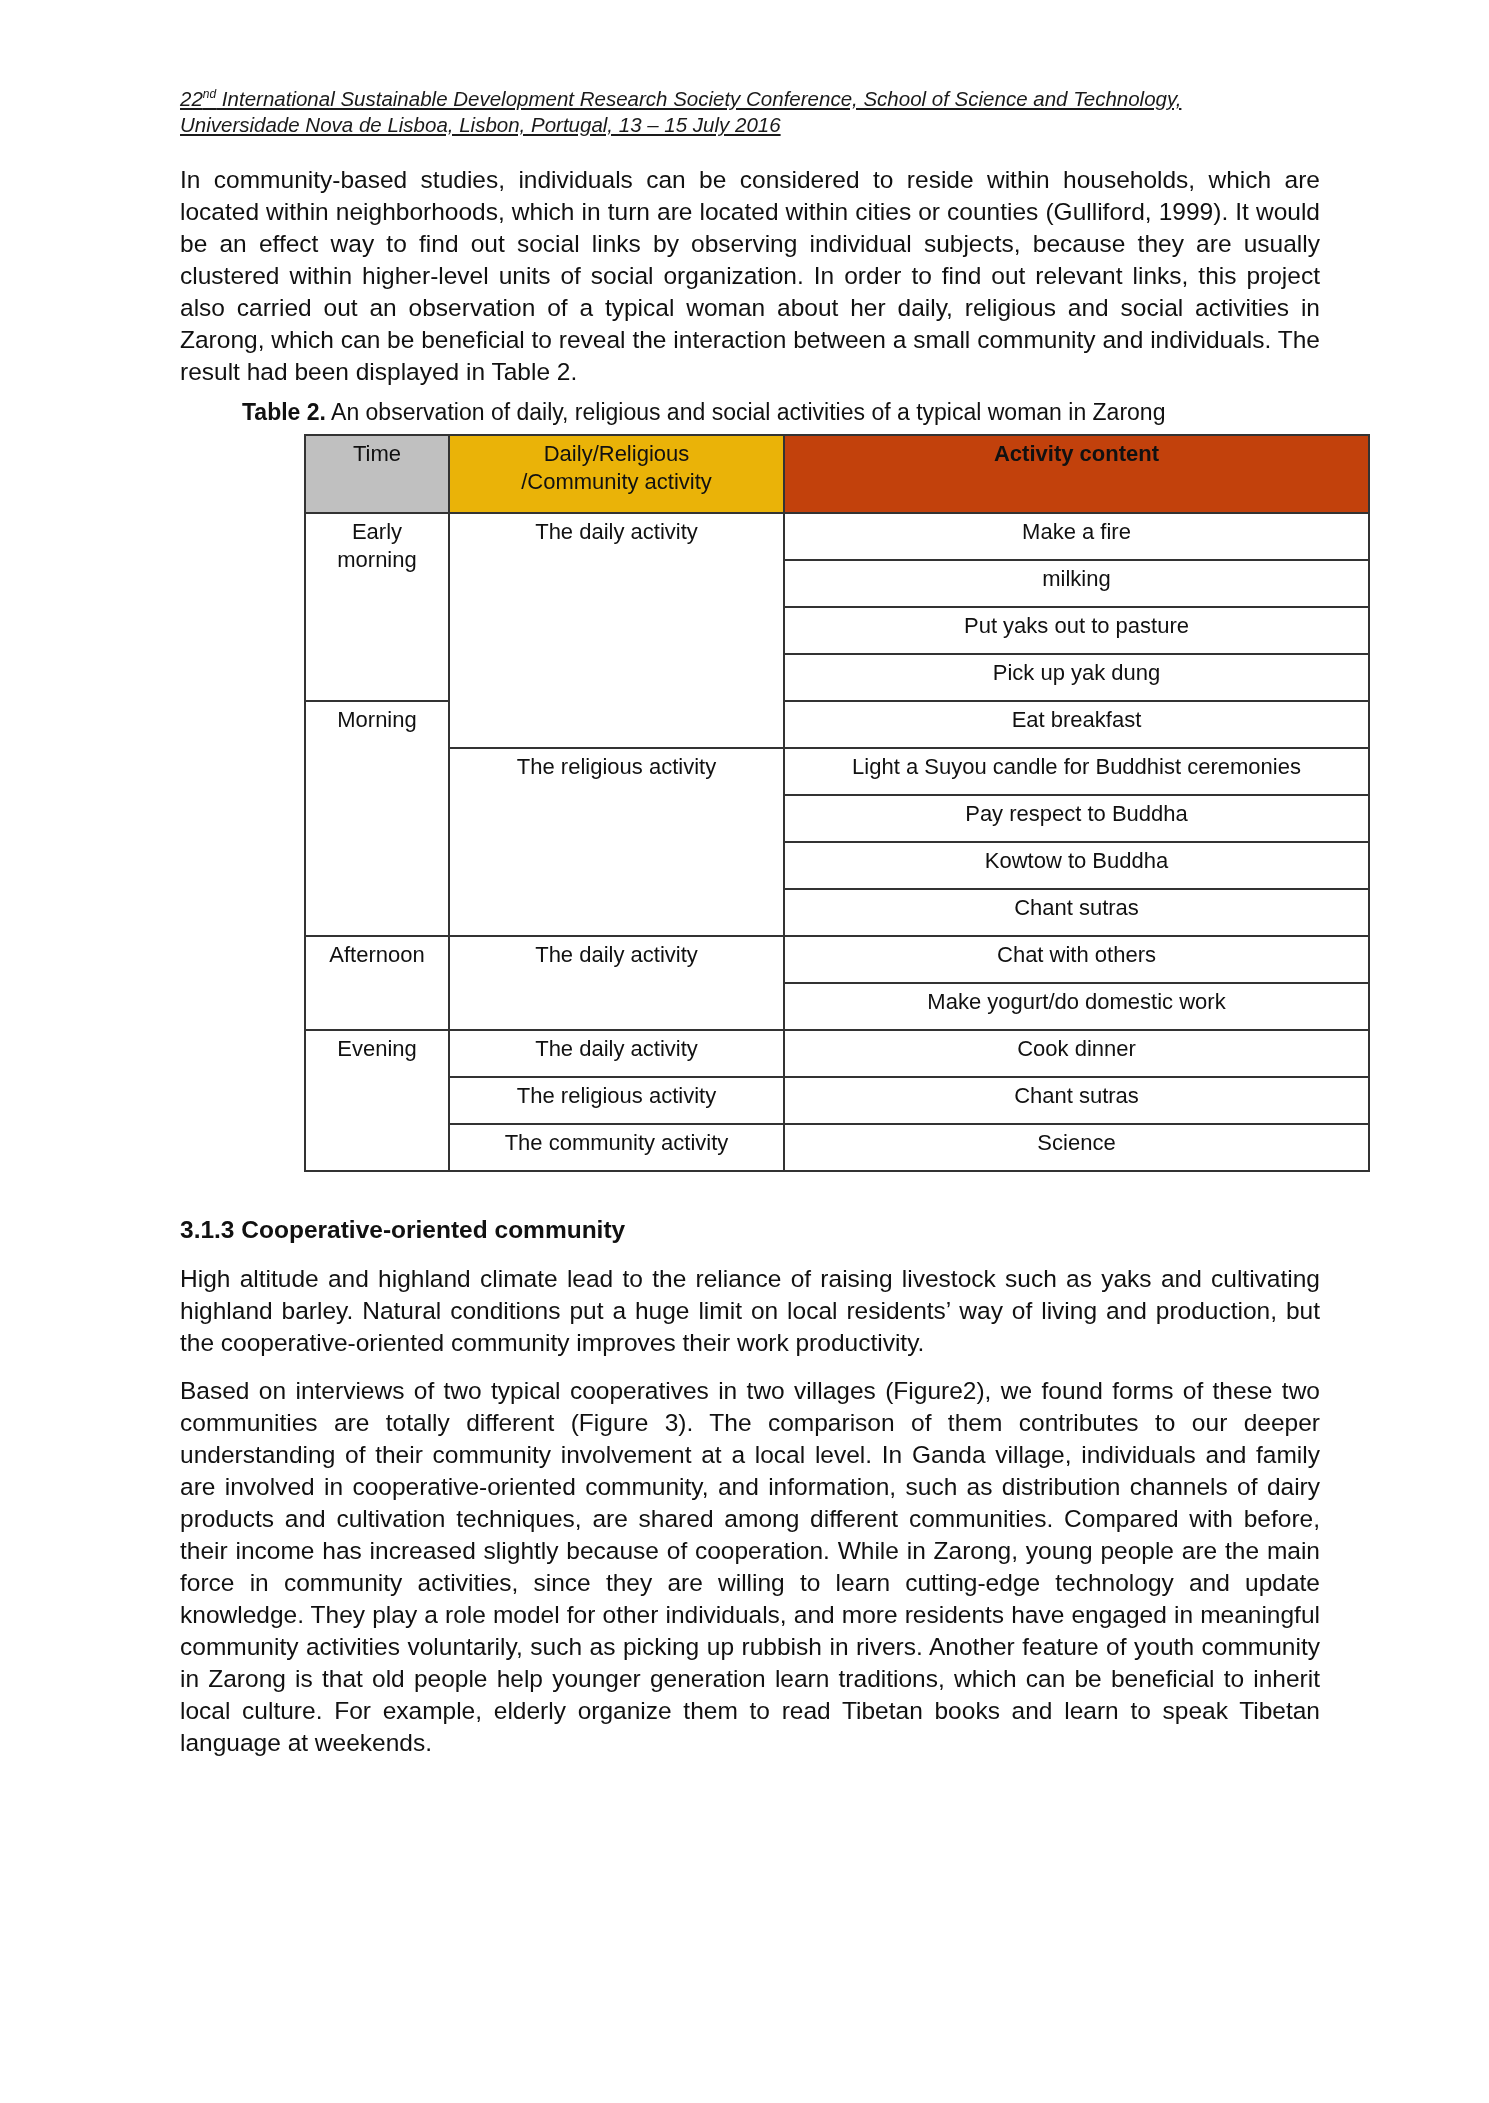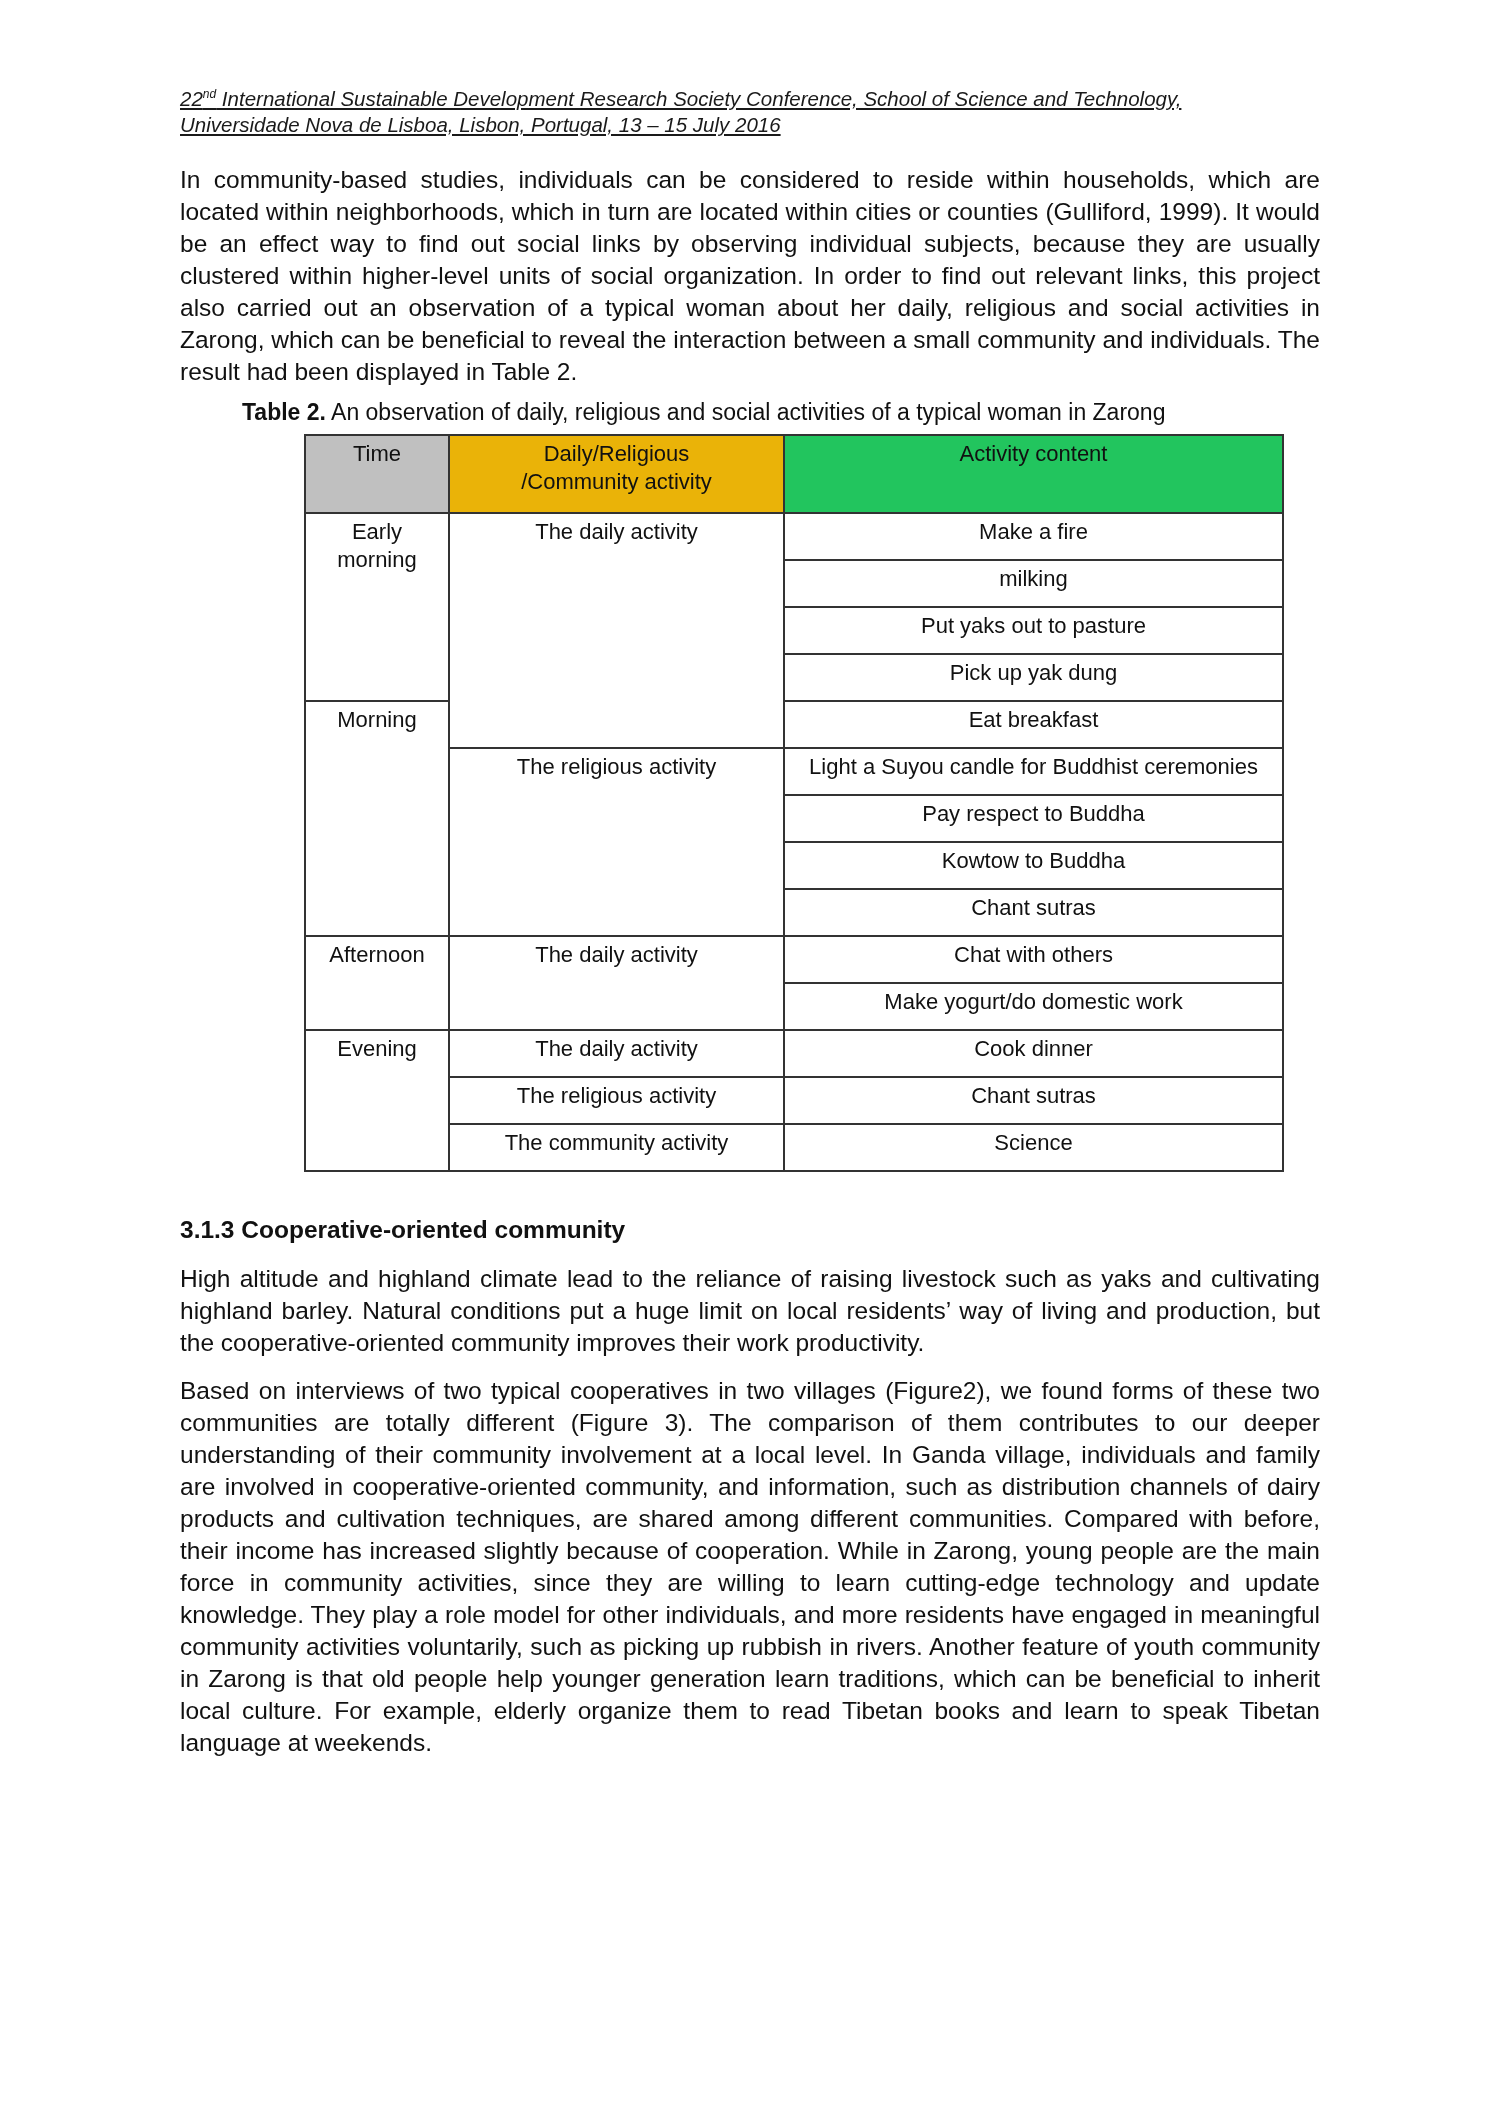--- a/index.html
+++ b/index.html
@@ -4,21 +4,21 @@
 <style>
   html, body { margin: 0; padding: 0; background: #ffffff; }
   body { width: 1489px; height: 2103px; position: relative; overflow: hidden; color: #111; font-family: "Liberation Sans", sans-serif; }
   .page { position: absolute; left: 180px; top: 86px; width: 1140px; }
   .header { font-style: italic; font-size: 20.5px; line-height: 26px; color: #1a1a1a; margin: 0; text-decoration: underline; }
   .header sup { font-size: 12px; vertical-align: 8px; line-height: 0; }
   p.body { font-size: 24.5px; line-height: 32px; text-align: justify; margin: 0; }
   #p1 { margin-top: 26px; }
   .caption { font-size: 23px; line-height: 28px; margin: 10px 0 0 62px; }
   .caption b { font-weight: bold; }
-  table.obs { border-collapse: collapse; margin-left: 124px; margin-top: 8px; width: 980px; font-size: 22px; line-height: 28px; }
+  table.obs { border-collapse: collapse; margin-left: 124px; margin-top: 8px; width: 1066px; font-size: 22px; line-height: 28px; }
   table.obs th, table.obs td { border: 2px solid #333; text-align: center; vertical-align: top; padding: 4px 8px 13px 8px; font-weight: normal; }
   table.obs th { background: #c0c0c0; padding-bottom: 16px; }
   .col-time { width: 126px; }
   .col-type { width: 317px; }
   h3.sec { font-size: 24.5px; font-weight: bold; margin: 42px 0 0 0; line-height: 32px; }
   #p2 { margin-top: 17px; }
   #p3 { margin-top: 16px; }
 </style>
 </head>
 <body>
@@ -32,21 +32,21 @@
 
   <p class="body" id="p1">In community-based studies, individuals can be considered to reside within households, which are located within neighborhoods, which in turn are located within cities or counties (Gulliford, 1999). It would be an effect way to find out social links by observing individual subjects, because they are usually clustered within higher-level units of social organization. In order to find out relevant links, this project also carried out an observation of a typical woman about her daily, religious and social activities in Zarong, which can be beneficial to reveal the interaction between a small community and individuals. The result had been displayed in Table 2.</p>
 
   <div class="caption"><b>Table 2.</b><span> An observation of daily, religious and social activities of a typical woman in Zarong</span></div>
 
   <table class="obs">
     <thead>
       <tr>
         <th class="col-time" style="background: rgb(192, 192, 192);">Time</th>
         <th class="col-type" style="background: #eab308;"><span>Daily/Religious<br>/Community activity</span></th>
-        <th style="background: #22c55e;">Activity content</th>
+        <th style="background: #c2410c; font-weight: bold;">Activity content</th>
       </tr>
     </thead>
     <tbody>
       <tr>
         <td rowspan="4">Early morning</td>
         <td rowspan="5">The daily activity</td>
         <td>Make a fire</td>
       </tr>
       <tr>
         <td>milking</td>

